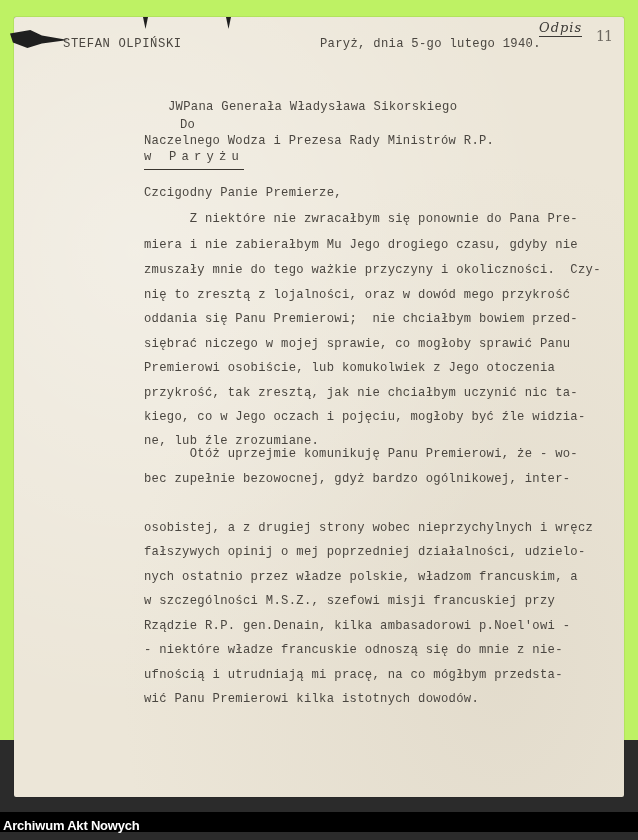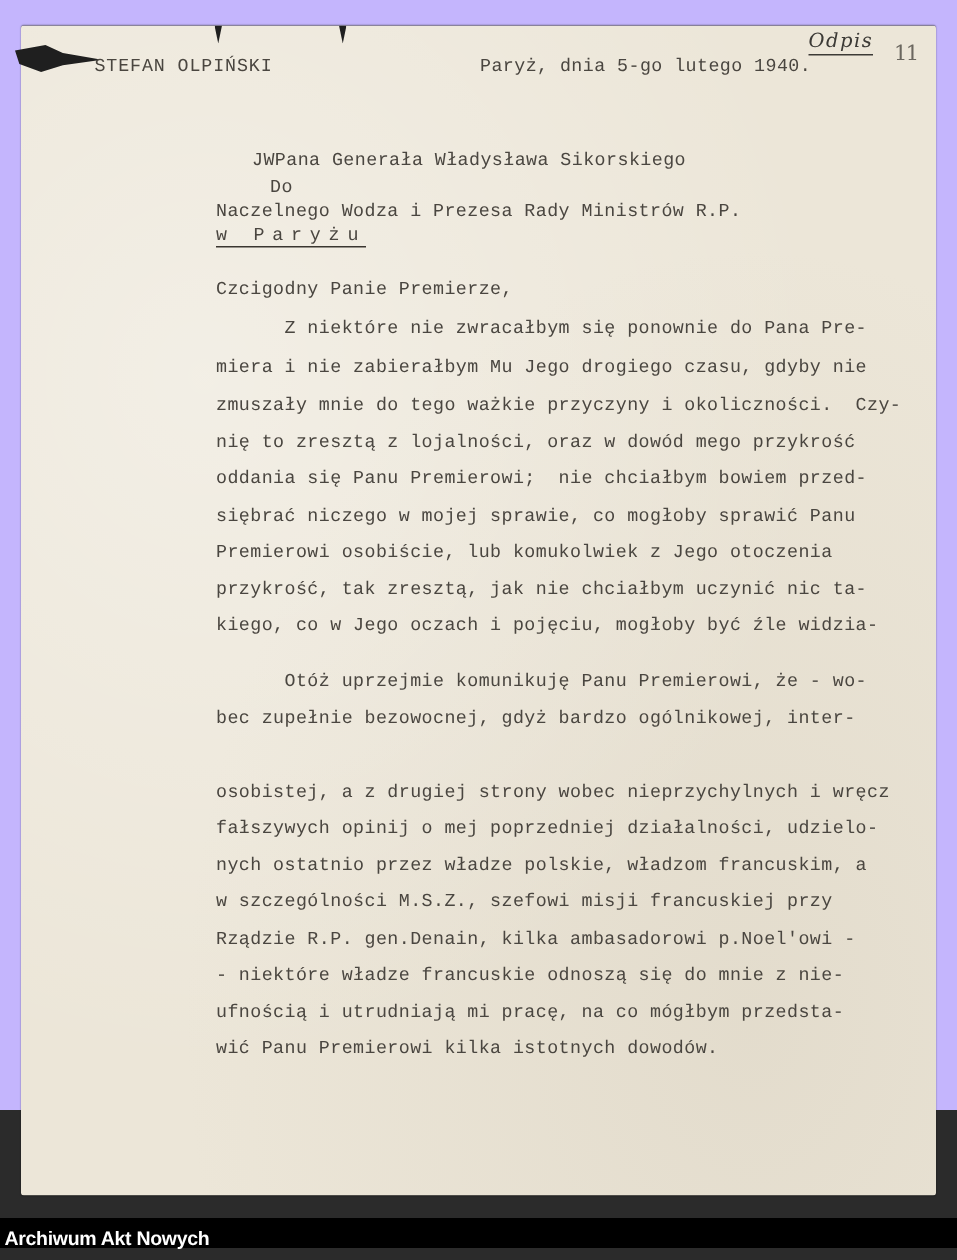--- a/index.html
+++ b/index.html
@@ -3,21 +3,21 @@
   <meta charset="utf-8">
   <style>
     html, body { margin: 0; padding: 0; }
     body {
       width: 638px; height: 840px; overflow: hidden;
       background: #2b2b2b; position: relative;
       font-family: "Liberation Mono", "DejaVu Sans Mono", monospace;
     }
     .scan-area {
       position: absolute; left: 0; top: 0; width: 638px; height: 740px;
-      background: #c4b5fd;
+      background: #bef264;
     }
     .paper {
       position: absolute; left: 14px; top: 17px; width: 610px; height: 780px;
       background: #ece6d8;
       background-image:
         radial-gradient(ellipse at 20% 30%, rgba(255,255,255,0.35), transparent 60%),
         radial-gradient(ellipse at 80% 85%, rgba(200,190,170,0.25), transparent 55%);
       border-radius: 2px;
       box-shadow: 0 0 1px rgba(0,0,0,0.6);
     }
@@ -39,21 +39,21 @@
       border-bottom: 1.5px solid #3c3a36; padding-bottom: 1px;
     }
     .pageno {
       position: absolute; left: 596px; top: 28px; font-family: "DejaVu Serif", serif;
       font-size: 14px; color: #6b675f; letter-spacing: -1px;
     }
     .addr { left: 144px; }
     .addr-to { top: 118px; margin-left: 36px; }
     .addr-1 { top: 100px; margin-left: 24px; }
     .addr-2 { top: 134px; }
-    .addr-3 { top: 150px; letter-spacing: 5.2px; border-bottom: 1.5px solid #3a3630; padding-bottom: 0; }
+    .addr-3 { top: 150px; letter-spacing: 5.2px; border-bottom: 1.5px solid #3a3630; padding-bottom: 5px; }
     .salutation { left: 144px; top: 186px; }
     .body-line { left: 144px; }
     .caption-bar {
       position: absolute; left: 0; top: 812px; width: 638px; height: 20px; background: #000;
     }
     .caption {
       position: absolute; left: 3px; top: 6px; color: #ffffff;
       font-family: "Liberation Sans", "DejaVu Sans", sans-serif; font-size: 13px; font-weight: bold;
       letter-spacing: -0.2px;
     }
@@ -82,20 +82,21 @@
 
   <div class="type body-line" style="top:212px">      Z niektóre nie zwracałbym się ponownie do Pana Pre-</div>
   <div class="type body-line" style="top:238px">miera i nie zabierałbym Mu Jego drogiego czasu, gdyby nie</div>
   <div class="type body-line" style="top:263px">zmuszały mnie do tego ważkie przyczyny i okoliczności.  Czy-</div>
   <div class="type body-line" style="top:288px">nię to zresztą z lojalności, oraz w dowód mego przykrość</div>
   <div class="type body-line" style="top:312px">oddania się Panu Premierowi;  nie chciałbym bowiem przed-</div>
   <div class="type body-line" style="top:337px">siębrać niczego w mojej sprawie, co mogłoby sprawić Panu</div>
   <div class="type body-line" style="top:361px">Premierowi osobiście, lub komukolwiek z Jego otoczenia</div>
   <div class="type body-line" style="top:386px">przykrość, tak zresztą, jak nie chciałbym uczynić nic ta-</div>
   <div class="type body-line" style="top:410px">kiego, co w Jego oczach i pojęciu, mogłoby być źle widzia-</div>
+  <div class="type body-line" style="top:434px">ne, lub źle zrozumiane.</div>
   <div class="type body-line" style="top:447px">      Otóż uprzejmie komunikuję Panu Premierowi, że - wo-</div>
   <div class="type body-line" style="top:472px">bec zupełnie bezowocnej, gdyż bardzo ogólnikowej, inter-</div>
   <div class="type body-line" style="top:521px">osobistej, a z drugiej strony wobec nieprzychylnych i wręcz</div>
   <div class="type body-line" style="top:545px">fałszywych opinij o mej poprzedniej działalności, udzielo-</div>
   <div class="type body-line" style="top:570px">nych ostatnio przez władze polskie, władzom francuskim, a</div>
   <div class="type body-line" style="top:594px">w szczególności M.S.Z., szefowi misji francuskiej przy</div>
   <div class="type body-line" style="top:619px">Rządzie R.P. gen.Denain, kilka ambasadorowi p.Noel'owi -</div>
   <div class="type body-line" style="top:643px">- niektóre władze francuskie odnoszą się do mnie z nie-</div>
   <div class="type body-line" style="top:692px">wić Panu Premierowi kilka istotnych dowodów.</div>
   <div class="type body-line" style="top:668px">ufnością i utrudniają mi pracę, na co mógłbym przedsta-</div>

